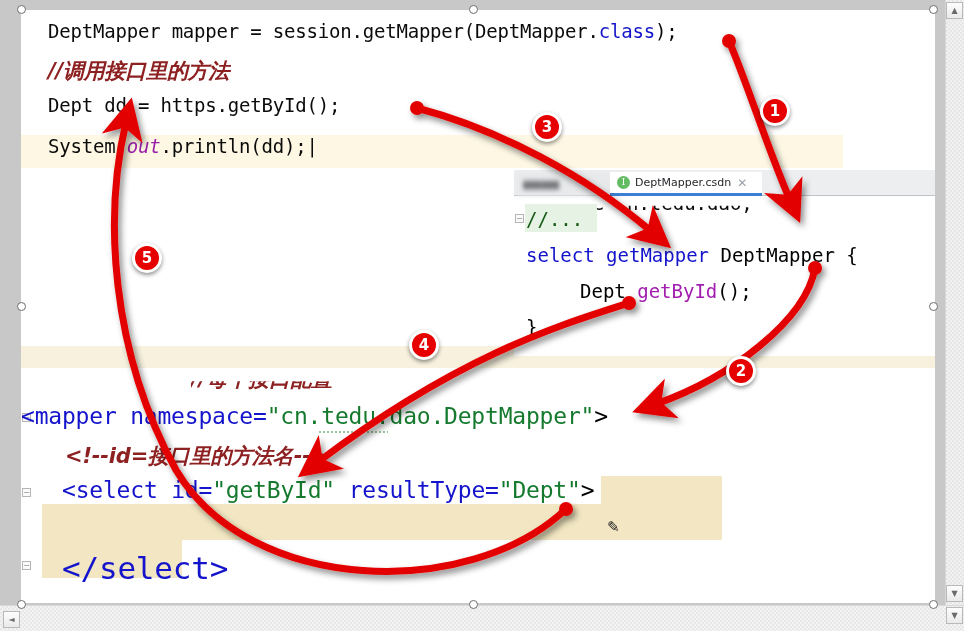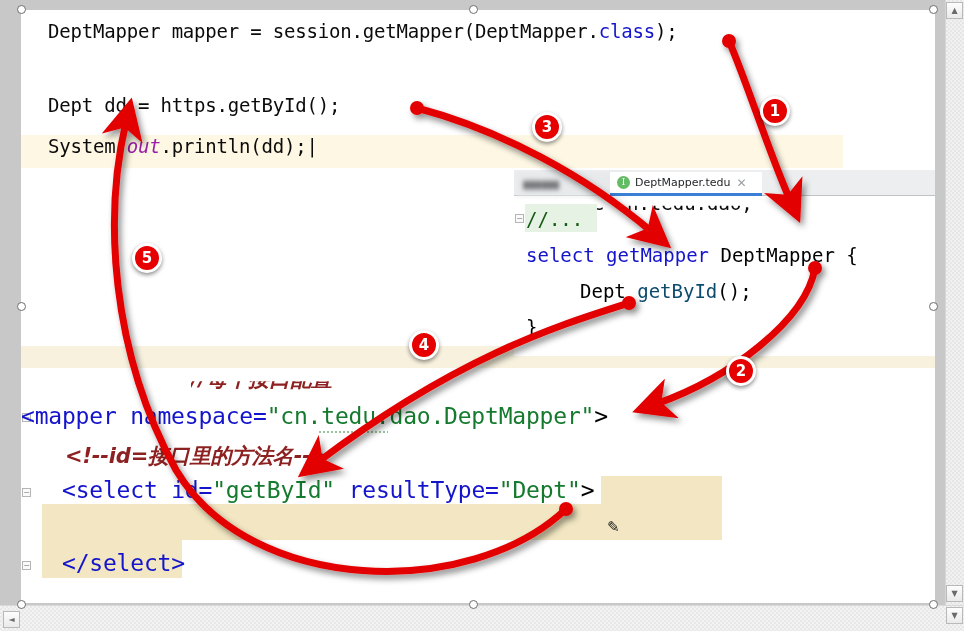--- a/index.html
+++ b/index.html
@@ -91,21 +91,21 @@
   
   .code {
     position: absolute;
     white-space: pre;
     font-family: "DejaVu Sans Mono", monospace;
     letter-spacing: -0.2px;
   }
   .l1 { font-size: 19px; color:#0b0b0b; }
   .kw-blue   { color:#1414cc; }
   .kw-purple { color:#9b1fa8; font-style: italic; }
-  .kw-teal   { color:#0c4a6e; }
+  .kw-teal   { color:#a21caf; }
   .str-green { color:#157a2e; }
   .cmt-red   { color:#8d2020; font-style: italic; font-weight: bold; }
   .num-blue  { color:#1414cc; }
 
   
   .hl-band {
     position: absolute;
     background: #fdf7e3;
   }
   .hl-band-soft { position:absolute; background:#f7f1de; }
@@ -238,34 +238,35 @@
     <div class="frame-bottom"></div>
 
     <div class="page">
 
       <div class="hl-band" style="left:0; top:125px; width:822px; height:33px;"></div>
 
       <div class="hl-band-soft" style="left:0; top:336px; width:914px; height:22px;"></div>
 
       <div class="code l1" style="left:27px; top:10px;"><span>DeptMapper mapper = session.getMapper(DeptMapper.</span><span class="kw-blue">class</span><span>);</span></div>
 
+      <div class="code cmt-red" style="left:27px; top:47px; font-size:21px; font-family:'DejaVu Sans',sans-serif;">//调用接口里的方法</div>
 
       <div class="code l1" style="left:27px; top:84px;">Dept dd = https.getById();</div>
 
       <div class="code l1" style="left:27px; top:125px;"><span>System</span><span>.</span><span class="kw-purple">out</span><span>.println(dd);</span><span>|</span></div>
 
       <div class="ide-panel">
 
         <div class="ide-tabbar">
           <div class="ide-tab ide-tab-blurred">
             <span>▮▮▮▮▮▮</span>
           </div>
           <div class="ide-tab ide-tab-active">
             <span class="tab-icon">I</span>
-            <span>DeptMapper.tedu</span>
+            <span>DeptMapper.csdn</span>
             <span class="tab-close">✕</span>
           </div>
         </div>
 
         <div class="ide-code" style="left:10px; top:22px; color:#0b0b0b; clip-path: inset(62% 0 0 0);">package cn.tedu.dao;</div>
 
         <div class="green-hl" style="left:11px; top:34px; width:72px; height:28px;"></div>
         <div class="fold-mark" style="left:1px; top:44px;">−</div>
         <div class="ide-code" style="left:12px; top:38px; color:#135a13;">//...</div>
 
@@ -290,21 +291,21 @@
       <div class="code" style="left:41px; top:467px; font-size:23px;"><span class="kw-blue">&lt;select </span><span class="kw-blue">id=</span><span class="str-green">"getById"</span><span> </span><span class="kw-blue">resultType=</span><span class="str-green">"Dept"</span><span>&gt;</span></div>
 
       <div class="hl-band" style="left:21px; top:494px; width:680px; height:36px; background:#f2e7c2;"></div>
       <div class="hl-band" style="left:580px; top:466px; width:121px; height:30px; background:#f2e7c2;"></div>
 
 
       <div class="pencil" style="left:586px; top:508px;">✎</div>
 
       <div class="hl-band" style="left:21px; top:530px; width:140px; height:38px; background:#f2e7c2;"></div>
       <div class="fold-mark" style="left:1px; top:551px;">−</div>
-      <div class="code kw-blue" style="left:41px; top:540px; font-size:23px;">&lt;/select&gt;</div>
+      <div class="code kw-blue" style="left:41px; top:540px; font-size:31px;">&lt;/select&gt;</div>
     </div>
 
     <div class="handle" style="left:17px;  top:5px;"></div>
     <div class="handle" style="left:469px; top:5px;"></div>
     <div class="handle" style="left:929px; top:5px;"></div>
     <div class="handle" style="left:17px;  top:302px;"></div>
     <div class="handle" style="left:929px; top:302px;"></div>
     <div class="handle" style="left:17px;  top:600px;"></div>
     <div class="handle" style="left:469px; top:600px;"></div>
     <div class="handle" style="left:929px; top:600px;"></div>

